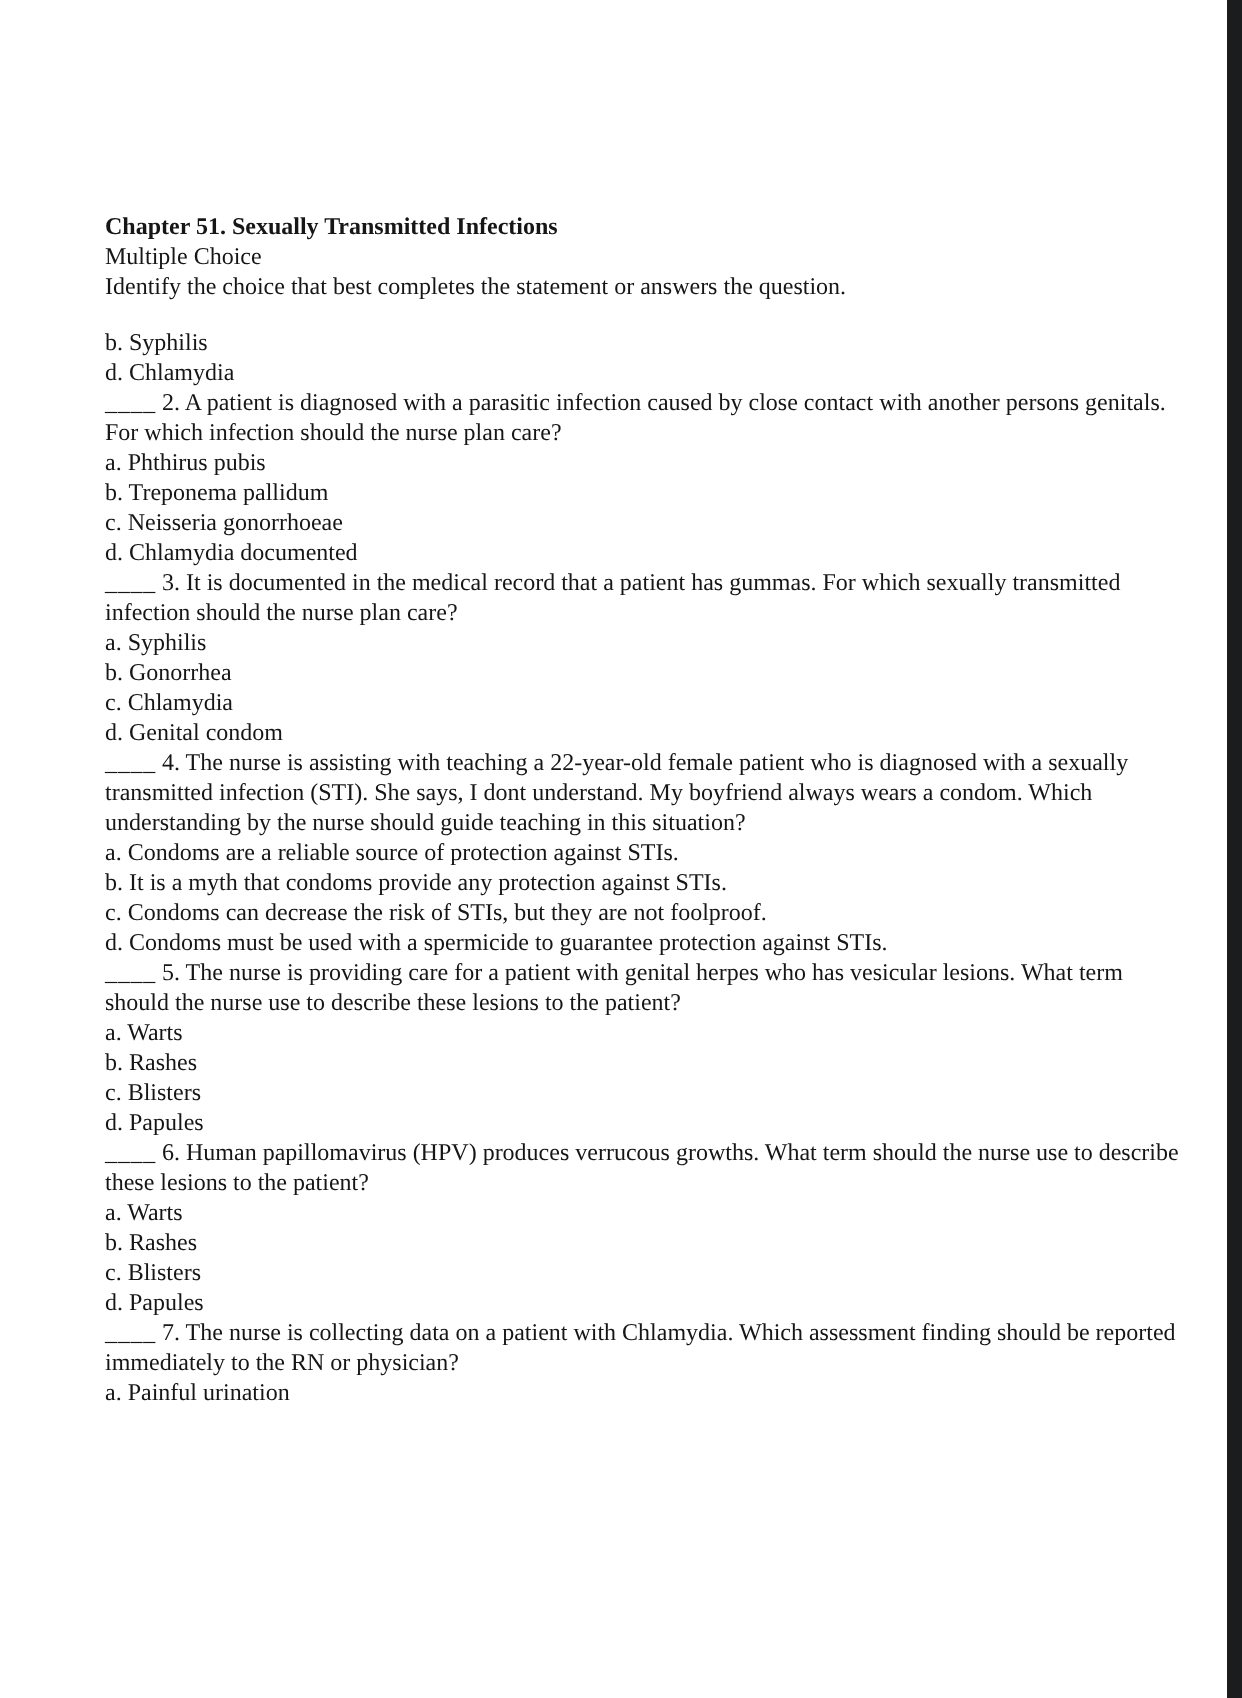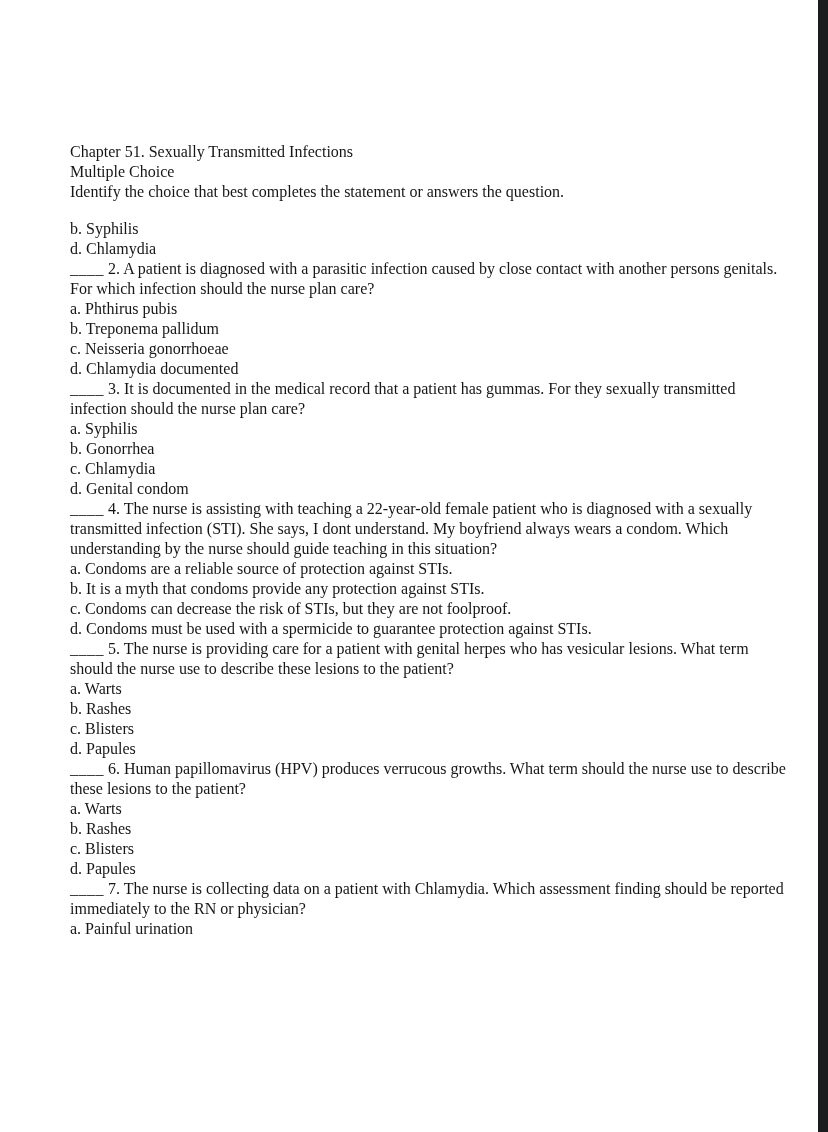--- a/index.html
+++ b/index.html
@@ -25,21 +25,21 @@
   }
   .page-content {
     position: absolute;
     left: 70px;
     top: 142px;
     width: 720px;
     font-size: 16px;
     line-height: 20px;
   }
   .doc-title {
-    font-weight: normal;
+    font-weight: bold;
     margin: 0 0 20px 0;
   }
   .line {
     margin: 0;
     padding: 0;
   }
   .pre-questions-gap {
     height: 17px;
   }
   .blank {
@@ -57,21 +57,21 @@
   <p class="line">Identify the choice that best completes the statement or answers the question.</p>
   <div class="pre-questions-gap"></div>
   <div id="questions">
       <p class="line"><span>b. </span><span>Syphilis</span></p>
       <p class="line"><span>d. </span><span>Chlamydia</span></p>
       <p class="line"><span class="blank">____</span><span> 2. </span><span>A patient is diagnosed with a parasitic infection caused by close contact with another persons genitals. For which infection should the nurse plan care?</span></p>
       <p class="line"><span>a. </span><span>Phthirus pubis</span></p>
       <p class="line"><span>b. </span><span>Treponema pallidum</span></p>
       <p class="line"><span>c. </span><span>Neisseria gonorrhoeae</span></p>
       <p class="line"><span>d. </span><span>Chlamydia documented</span></p>
-      <p class="line"><span class="blank">____</span><span> 3. </span><span>It is documented in the medical record that a patient has gummas. For they sexually transmitted infection should the nurse plan care?</span></p>
+      <p class="line"><span class="blank">____</span><span> 3. </span><span>It is documented in the medical record that a patient has gummas. For which sexually transmitted infection should the nurse plan care?</span></p>
       <p class="line"><span>a. </span><span>Syphilis</span></p>
       <p class="line"><span>b. </span><span>Gonorrhea</span></p>
       <p class="line"><span>c. </span><span>Chlamydia</span></p>
       <p class="line"><span>d. </span><span>Genital condom</span></p>
       <p class="line"><span class="blank">____</span><span> 4. </span><span>The nurse is assisting with teaching a 22-year-old female patient who is diagnosed with a sexually transmitted infection (STI). She says, I dont understand. My boyfriend always wears a condom. Which understanding by the nurse should guide teaching in this situation?</span></p>
       <p class="line"><span>a. </span><span>Condoms are a reliable source of protection against STIs.</span></p>
       <p class="line"><span>b. </span><span>It is a myth that condoms provide any protection against STIs.</span></p>
       <p class="line"><span>c. </span><span>Condoms can decrease the risk of STIs, but they are not foolproof.</span></p>
       <p class="line"><span>d. </span><span>Condoms must be used with a spermicide to guarantee protection against STIs.</span></p>
       <p class="line"><span class="blank">____</span><span> 5. </span><span>The nurse is providing care for a patient with genital herpes who has vesicular lesions. What term should the nurse use to describe these lesions to the patient?</span></p>

